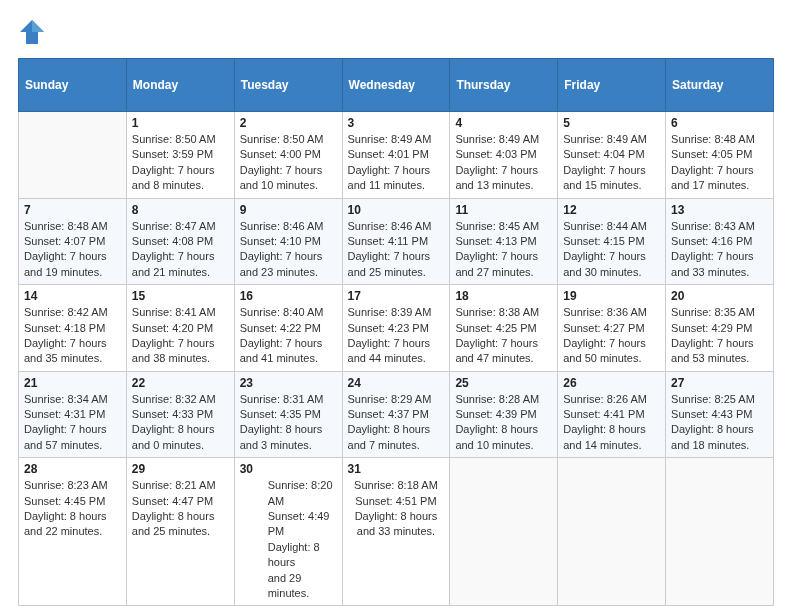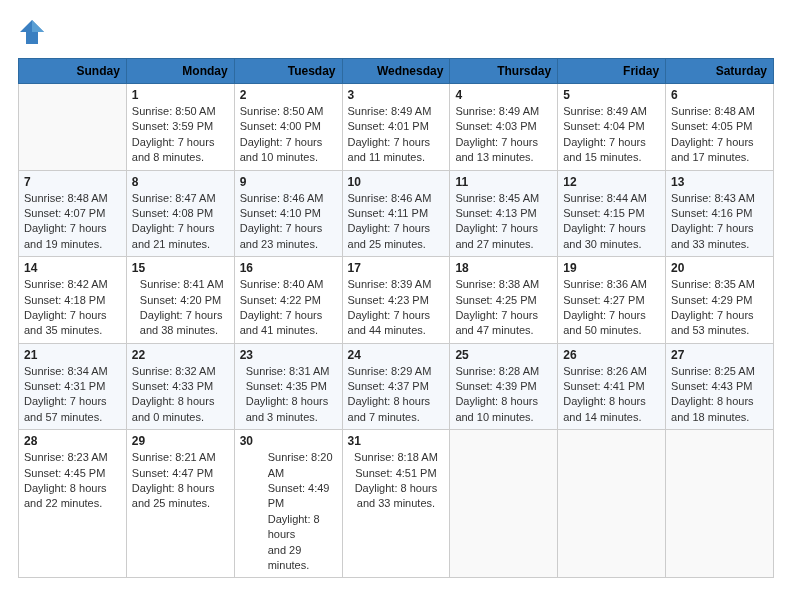--- a/index.html
+++ b/index.html
@@ -59,23 +59,23 @@
       font-size: 16px;
       color: #555;
     }
     .calendar {
       width: 100%;
       border-collapse: collapse;
       font-size: 11px;
     }
     .calendar th {
       background: #3a7fc1;
-      color: #000000;
-      text-align: right;
-      padding: 5px 6px;
+      color: #ffffff;
+      text-align: left;
+      padding: 19px 6px;
       font-size: 12px;
       font-weight: bold;
       border: 1px solid #2d6aa0;
     }
     .calendar td {
       border: 1px solid #ccc;
       vertical-align: top;
       padding: 4px 5px;
       width: calc(100% / 7);
       height: 80px;
@@ -233,21 +233,21 @@
         <tr>
           <td>
             <span class="day-num">14</span>
             <div class="day-info" style="white-space: pre-line;">Sunrise: 8:42 AM
 Sunset: 4:18 PM
 Daylight: 7 hours
 and 35 minutes.</div>
           </td>
           <td>
             <span class="day-num">15</span>
-            <div class="day-info" style="white-space: pre-line; margin-left: 8px;">Sunrise: 8:41 AM
+            <div class="day-info" style="white-space: pre-line;">Sunrise: 8:41 AM
 Sunset: 4:20 PM
 Daylight: 7 hours
 and 38 minutes.</div>
           </td>
           <td>
             <span class="day-num">16</span>
             <div class="day-info" style="white-space: pre-line;">Sunrise: 8:40 AM
 Sunset: 4:22 PM
 Daylight: 7 hours
 and 41 minutes.</div>
@@ -291,21 +291,21 @@
           </td>
           <td>
             <span class="day-num">22</span>
             <div class="day-info" style="white-space: pre-line;">Sunrise: 8:32 AM
 Sunset: 4:33 PM
 Daylight: 8 hours
 and 0 minutes.</div>
           </td>
           <td>
             <span class="day-num">23</span>
-            <div class="day-info" style="white-space: pre-line; margin-left: 6px;">Sunrise: 8:31 AM
+            <div class="day-info" style="white-space: pre-line;">Sunrise: 8:31 AM
 Sunset: 4:35 PM
 Daylight: 8 hours
 and 3 minutes.</div>
           </td>
           <td>
             <span class="day-num">24</span>
             <div class="day-info" style="white-space: pre-line;">Sunrise: 8:29 AM
 Sunset: 4:37 PM
 Daylight: 8 hours
 and 7 minutes.</div>

